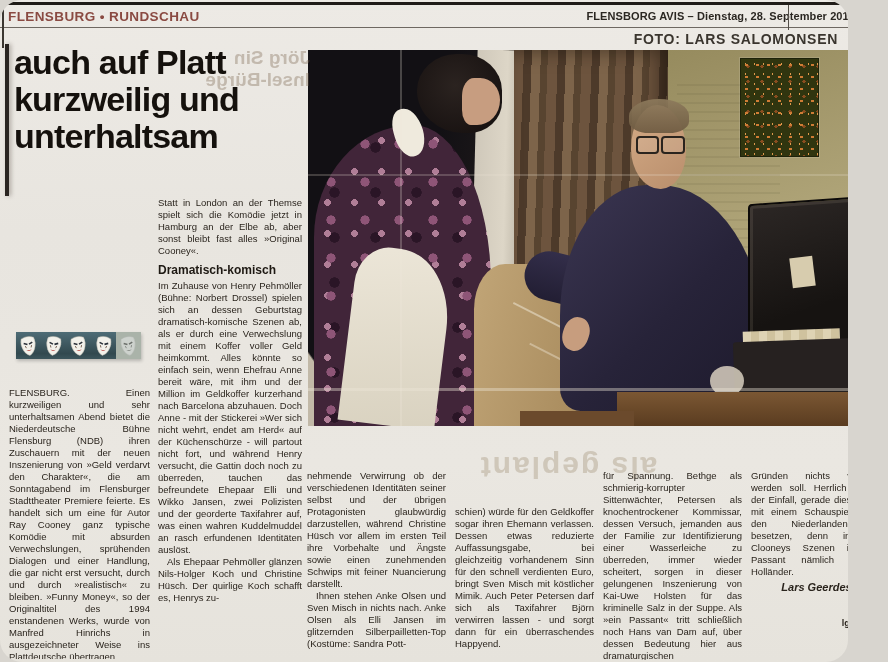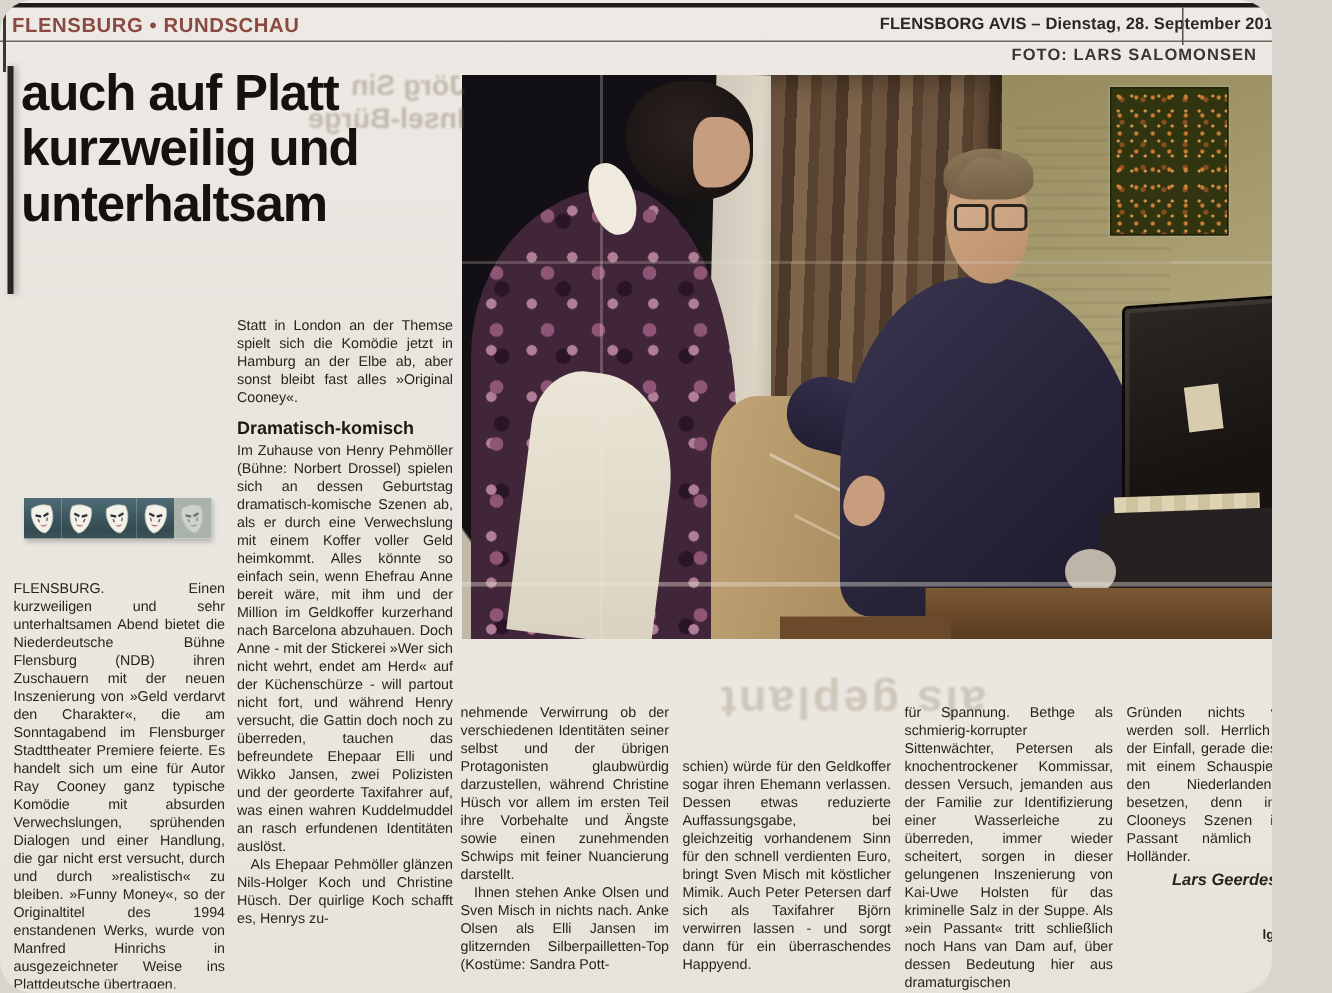--- a/index.html
+++ b/index.html
@@ -7,21 +7,21 @@
     background:linear-gradient(180deg,#edeae5 0%,#e8e5df 35%,#eae7e1 70%,#e6e3dc 100%);
     font-family:"Liberation Sans","DejaVu Sans",sans-serif;color:#29241e;border-radius:22px;}
   
   .header{position:absolute;left:0;top:2px;width:888px;height:26px;
     border-top:3px solid #201c18;border-bottom:1px solid #6e6861;
     display:flex;justify-content:space-between;align-items:center;padding:0 8px;box-sizing:border-box;}
   .section-label{color:#8a4a42;font-weight:bold;font-size:13.5px;letter-spacing:.4px;}
   .edition-label{color:#2b2722;font-weight:600;font-size:11px;letter-spacing:.1px;}
   .header-divider{position:absolute;left:788px;top:0;width:1px;height:25px;background:#55504a;}
   .edge-line{position:absolute;left:2px;top:2px;width:2px;height:46px;background:#3c3731;}
-  .photo-credit{position:absolute;top:31px;right:10px;font-size:11px;letter-spacing:.7px;
+  .photo-credit{position:absolute;top:31px;right:10px;font-size:14px;letter-spacing:.7px;
     font-variant:small-caps;color:#3a352e;font-weight:600;}
   
   .fold-bar{position:absolute;left:5px;top:44px;width:4px;height:152px;background:#2a2521;
     box-shadow:2px 0 4px rgba(60,50,40,.35);}
   .headline{position:absolute;left:14px;top:44px;width:296px;margin:0;
     font-size:34px;line-height:37px;font-weight:bold;color:#15110d;letter-spacing:-.8px;z-index:2;}
   .headline span{display:block;}
   .lead{position:absolute;left:10px;top:211px;width:142px;margin:0;
     font-size:15px;line-height:19px;color:#2e2a25;}
   .lead strong{color:#221e19;}
@@ -32,21 +32,21 @@
   .mask-tile.off{background:#aab3a9;}
   .mask-tile.off svg{filter:grayscale(1);opacity:.5;}
   .mask-tile:nth-child(odd) svg{transform:rotate(-9deg);}
   .mask-tile:nth-child(even) svg{transform:rotate(7deg);}
   
   .bodytext{font-size:9.5px;line-height:12px;text-align:justify;color:#2a241d;
     hyphens:auto;-webkit-hyphens:auto;}
   .bodytext p{margin:0;}
   .bodytext p.indent{text-indent:9px;}
   .col1{position:absolute;left:9px;top:387px;width:141px;height:272px;overflow:hidden;}
-  .col2{position:absolute;left:158px;top:212px;width:144px;height:448px;overflow:hidden;}
+  .col2{position:absolute;left:158px;top:197px;width:144px;height:448px;overflow:hidden;}
   .subhead{font-size:12px;font-weight:bold;color:#1e1913;margin:7px 0 4px;}
   .colA{position:absolute;left:307px;top:470px;width:139px;height:190px;overflow:hidden;z-index:1;}
   .colB{position:absolute;left:455px;top:470px;width:139px;height:190px;overflow:hidden;z-index:1;margin-top:36px;}
   .colC{position:absolute;left:603px;top:470px;width:139px;height:190px;overflow:hidden;z-index:1;}
   .colD{position:absolute;left:751px;top:470px;width:131px;height:190px;overflow:hidden;z-index:1;}
   .byline-author{font-style:italic;font-weight:bold;font-size:11px;text-align:center;margin-top:3px;}
   .byline-email{font-weight:bold;font-size:9px;text-align:right;margin-top:24px;}
   
   .caption{position:absolute;left:307px;top:430px;width:578px;margin:0;z-index:1;
     font-style:italic;font-weight:600;font-size:10.5px;line-height:13px;color:#1d1915;text-align:justify;}

